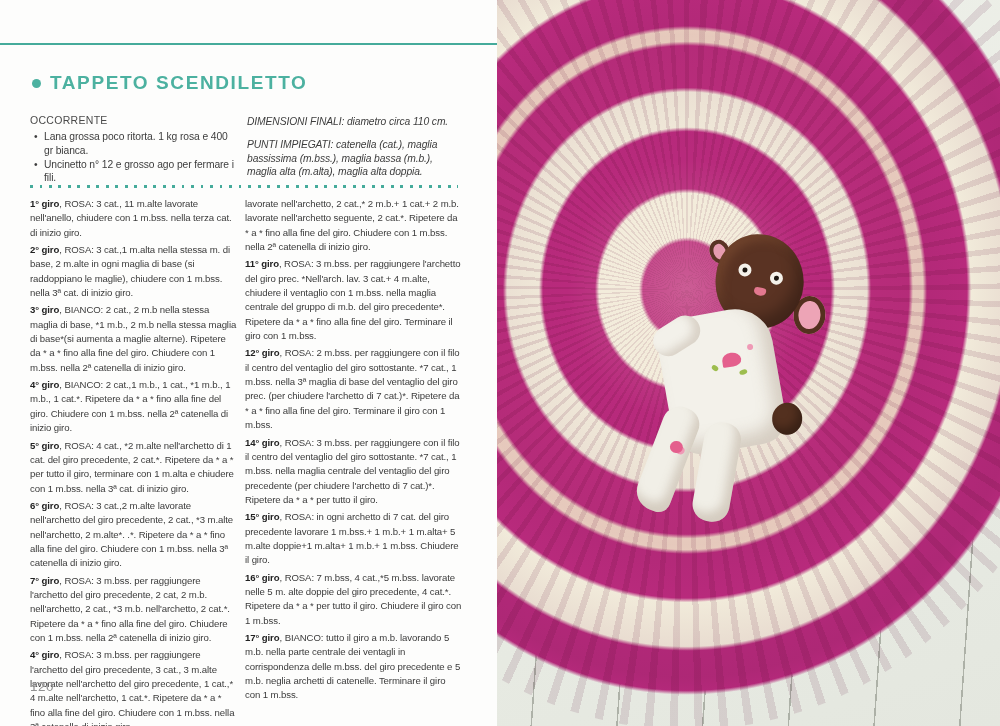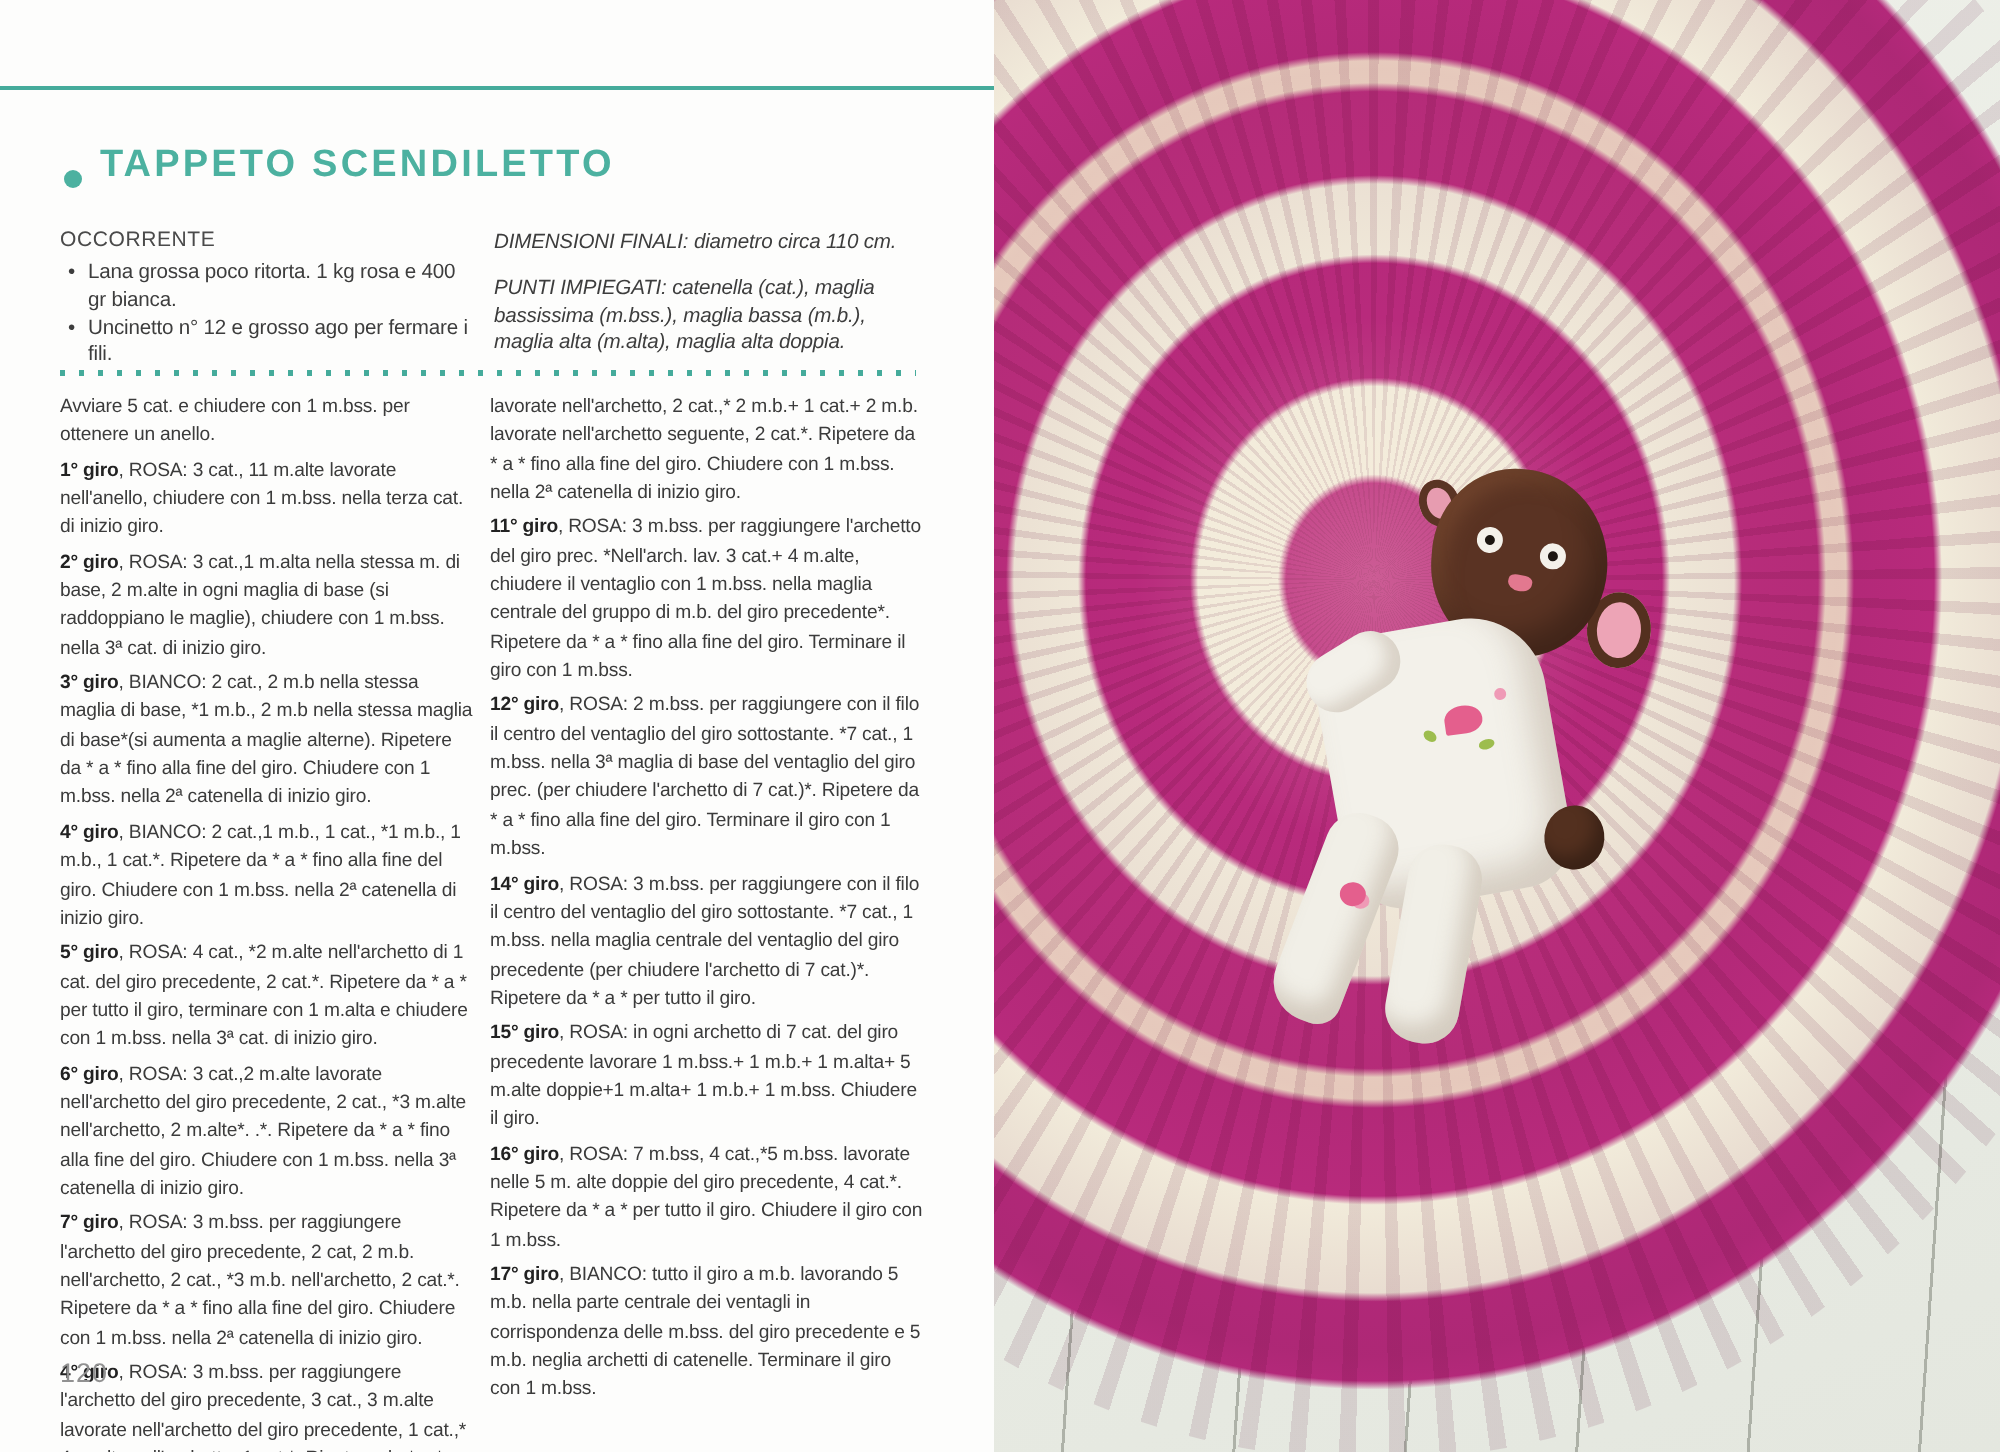--- a/index.html
+++ b/index.html
@@ -5,21 +5,21 @@
   html,body{margin:0;padding:0;}
   body{
     width:1000px;height:726px;position:relative;overflow:hidden;
     background:#fdfdfc;
     font-family:"Liberation Sans", sans-serif;
     -webkit-font-smoothing:antialiased;
   }
   
   .book-page{position:absolute;left:0;top:0;width:497px;height:726px;background:#fdfdfc;}
   .top-rule{position:absolute;left:0;top:43px;width:497px;height:2px;background:#45ab9b;}
-  .title-row{position:absolute;left:32px;top:72px;display:flex;align-items:flex-end;gap:9px;}
+  .title-row{position:absolute;left:32px;top:72px;display:flex;align-items:center;gap:9px;}
   .title-bullet{width:9px;height:9px;border-radius:50%;background:#4cb1a0;flex:0 0 auto;}
   .page-title{
     color:#4cb1a0;font-size:19px;font-weight:700;letter-spacing:1.6px;
   }
   .hdr-cols{position:absolute;left:30px;top:114px;width:435px;display:flex;align-items:center;}
   .hdr-col1{width:208px;margin-right:9px;}
   .hdr-col2{width:218px;font-style:italic;}
   .hdr-heading{font-size:10.5px;color:#4a4a4a;letter-spacing:.3px;margin-bottom:2px;}
   .materials{margin:4px;padding:0;list-style:none;}
   .materials li{
@@ -130,21 +130,20 @@
     <div class="hdr-col2">
       <p class="hdr-text">DIMENSIONI FINALI: diametro circa 110 cm.</p>
       <p class="hdr-text">PUNTI IMPIEGATI: catenella (cat.), maglia bassissima (m.bss.), maglia bassa (m.b.), maglia alta (m.alta), maglia alta doppia.</p>
     </div>
   </div>
 
   <div class="dotted-divider"></div>
 
   <div class="body-col body-col-1">
 
-      <p><span class="giro-lead"></span><span>Avviare 5 cat. e chiudere con 1 m.bss. per ottenere un anello.</span></p>
 
       <p><span class="giro-lead">1° giro</span><span>, ROSA: 3 cat., 11 m.alte lavorate nell'anello, chiudere con 1 m.bss. nella terza cat. di inizio giro.</span></p>
 
       <p><span class="giro-lead">2° giro</span><span>, ROSA: 3 cat.,1 m.alta nella stessa m. di base, 2 m.alte in ogni maglia di base (si raddoppiano le maglie), chiudere con 1 m.bss. nella 3ª cat. di inizio giro.</span></p>
 
       <p><span class="giro-lead">3° giro</span><span>, BIANCO: 2 cat., 2 m.b nella stessa maglia di base, *1 m.b., 2 m.b nella stessa maglia di base*(si aumenta a maglie alterne). Ripetere da * a * fino alla fine del giro. Chiudere con 1 m.bss. nella 2ª catenella di inizio giro.</span></p>
 
       <p><span class="giro-lead">4° giro</span><span>, BIANCO: 2 cat.,1 m.b., 1 cat., *1 m.b., 1 m.b., 1 cat.*. Ripetere da * a * fino alla fine del giro. Chiudere con 1 m.bss. nella 2ª catenella di inizio giro.</span></p>
 
       <p><span class="giro-lead">5° giro</span><span>, ROSA: 4 cat., *2 m.alte nell'archetto di 1 cat. del giro precedente, 2 cat.*. Ripetere da * a * per tutto il giro, terminare con 1 m.alta e chiudere con 1 m.bss. nella 3ª cat. di inizio giro.</span></p>

